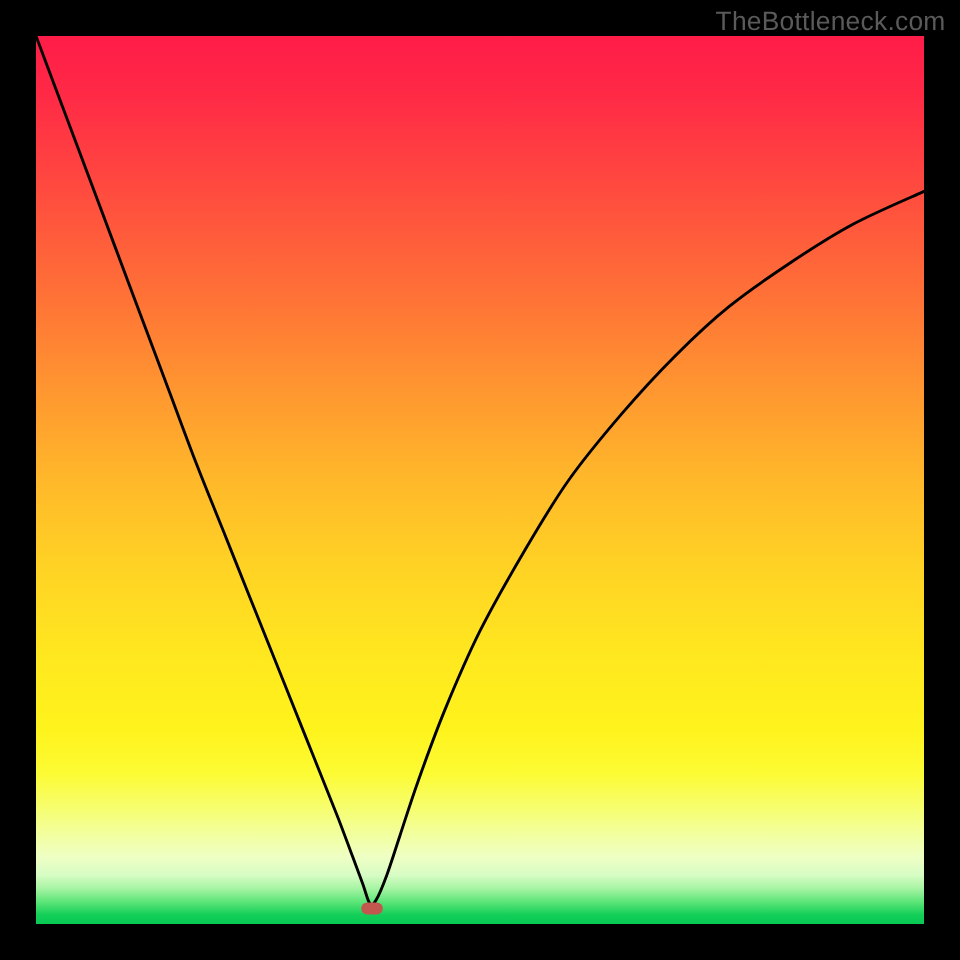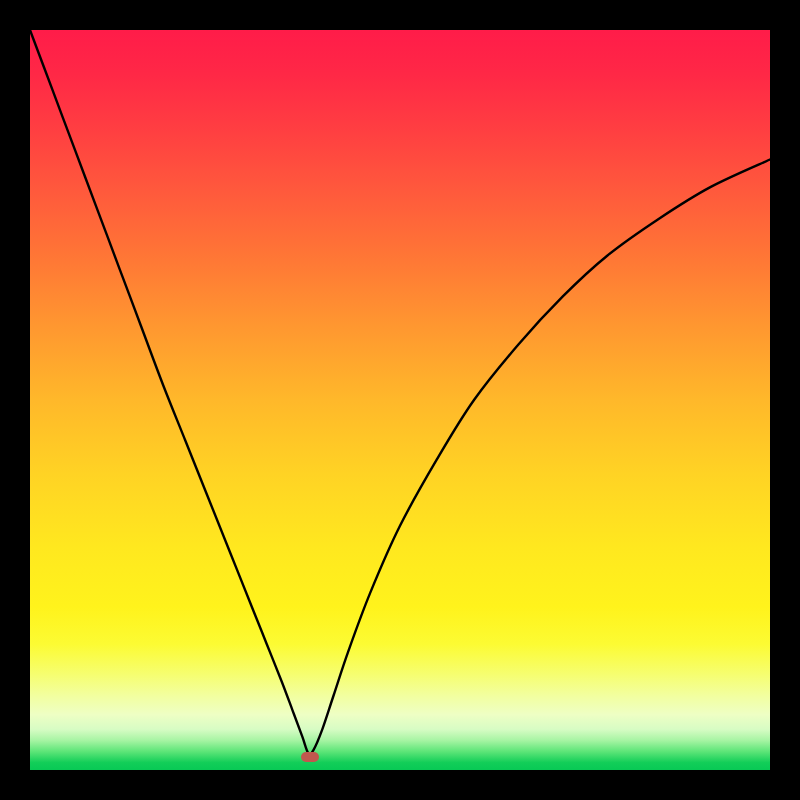--- a/index.html
+++ b/index.html
@@ -93,14 +93,15 @@
     </svg>
 
     <svg class="curve-svg" viewBox="0 0 740 740" preserveAspectRatio="none">
       <path id="curve-path" d="M 0.00 0.00 C 3.70 9.87, 14.80 39.47, 22.20 59.20 C 29.60 78.93, 37.00 98.67, 44.40 118.40 C 51.80 138.13, 59.20 157.87, 66.60 177.60 C 74.00 197.33, 81.40 217.07, 88.80 236.80 C 96.20 256.53, 103.60 276.27, 111.00 296.00 C 118.40 315.73, 125.80 336.08, 133.20 355.20 C 140.60 374.32, 148.00 392.20, 155.40 410.70 C 162.80 429.20, 170.20 447.70, 177.60 466.20 C 185.00 484.70, 192.40 503.20, 199.80 521.70 C 207.20 540.20, 215.83 561.78, 222.00 577.20 C 228.17 592.62, 231.87 601.87, 236.80 614.20 C 241.73 626.53, 247.28 640.10, 251.60 651.20 C 255.92 662.30, 259.25 671.55, 262.70 680.80 C 266.15 690.05, 269.73 699.67, 272.32 706.70 C 274.91 713.73, 276.39 720.76, 278.24 722.98 C 280.09 725.20, 281.08 723.97, 283.42 720.02 C 285.76 716.07, 288.97 708.30, 292.30 699.30 C 295.63 690.30, 299.08 678.95, 303.40 666.00 C 307.72 653.05, 312.03 638.87, 318.20 621.60 C 324.37 604.33, 331.77 583.37, 340.40 562.40 C 349.03 541.43, 358.90 518.00, 370.00 495.80 C 381.10 473.60, 394.67 450.17, 407.00 429.20 C 419.33 408.23, 430.43 389.12, 444.00 370.00 C 457.57 350.88, 473.60 331.77, 488.40 314.50 C 503.20 297.23, 518.00 281.20, 532.80 266.40 C 547.60 251.60, 561.17 238.65, 577.20 225.70 C 593.23 212.75, 611.73 200.17, 629.00 188.70 C 646.27 177.23, 662.30 166.75, 680.80 156.88 C 699.30 147.01, 730.13 134.06, 740.00 129.50" fill="none" stroke="#000000" stroke-width="2.4" stroke-linecap="round" stroke-linejoin="round"></path>
     </svg>
 
     <div id="min-marker" class="marker" style="left: 37.8%; top: 98.2%; background: rgb(193, 87, 78);"></div>
 
   </div>
 
+  <div class="watermark">TheBottleneck.com</div>
 
 </div>
 
 </body></html>

